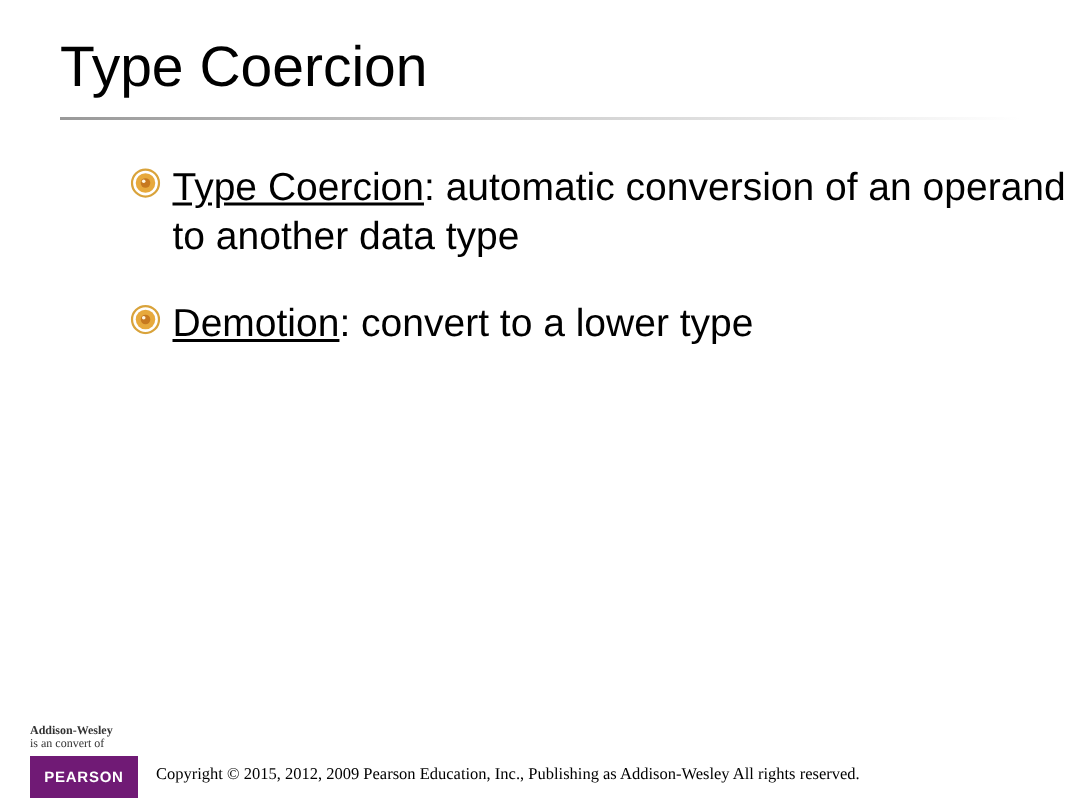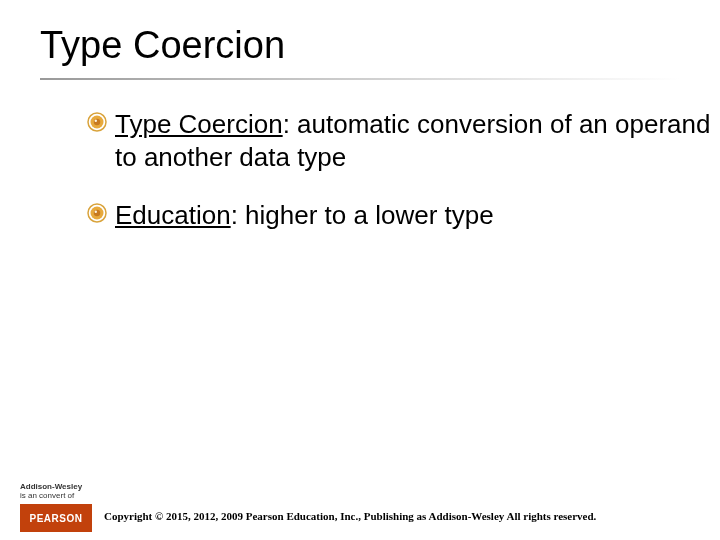--- a/index.html
+++ b/index.html
@@ -56,48 +56,48 @@
     bottom: 0;
     width: 720px;
     height: 82px;
   }
   .pearson-box {
     position: absolute;
     left: 20px;
     bottom: 8px;
     width: 72px;
     height: 28px;
-    background: #c2410c;
+    background: #701a75;
     display: flex;
     align-items: center;
     justify-content: center;
   }
   .pearson-box span {
     color: #fff;
     font-size: 10px;
     font-weight: bold;
     letter-spacing: 0.5px;
   }
   .aw-block {
     position: absolute;
     left: 20px;
     bottom: 40px;
     font-size: 8px;
     line-height: 1.15;
     color: #333;
+    font-family: Liberation Serif, serif;
   }
   .aw-name { font-weight: bold; }
   .copyright {
     position: absolute;
     left: 104px;
     bottom: 18px;
     font-size: 11px;
     font-family: "Times New Roman", Times, serif;
     color: #000;
-    font-weight: bold;
   }
 </style>
 </head>
 <body>
 
 <div class="title">Type Coercion</div>
 <div class="divider"></div>
 
 <div class="content">
 
@@ -116,21 +116,21 @@
 
   <div class="item">
     <span class="bullet">
       <svg width="20" height="20" viewBox="0 0 20 20">
         <circle cx="10" cy="10" r="9" fill="none" stroke="#d9a33b" stroke-width="1.5"></circle>
         <circle cx="10" cy="10" r="6.5" fill="#e7a93c"></circle>
         <circle cx="10" cy="10" r="3.2" fill="#c7791f"></circle>
         <circle cx="8.8" cy="8.8" r="1.2" fill="#fff6e0"></circle>
       </svg>
     </span>
-    <span class="term">Education</span><span>: higher to a lower type</span>
+    <span class="term">Demotion</span><span>: convert to a lower type</span>
   </div>
 
 </div>
 
 <div class="footer">
   <div class="aw-block">
     <div class="aw-name">Addison-Wesley</div>
     <div>is an convert of</div>
   </div>
   <div class="pearson-box">

